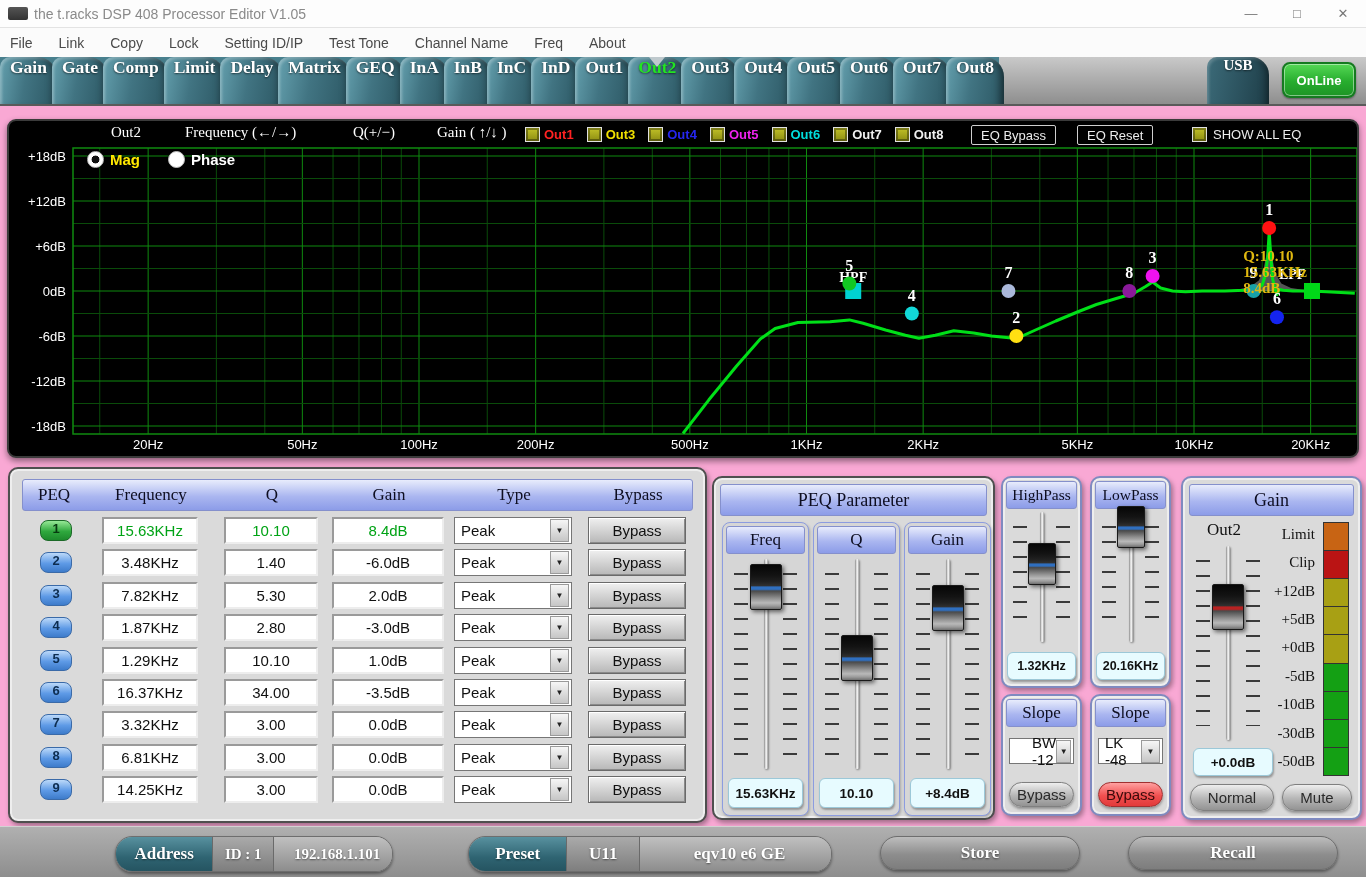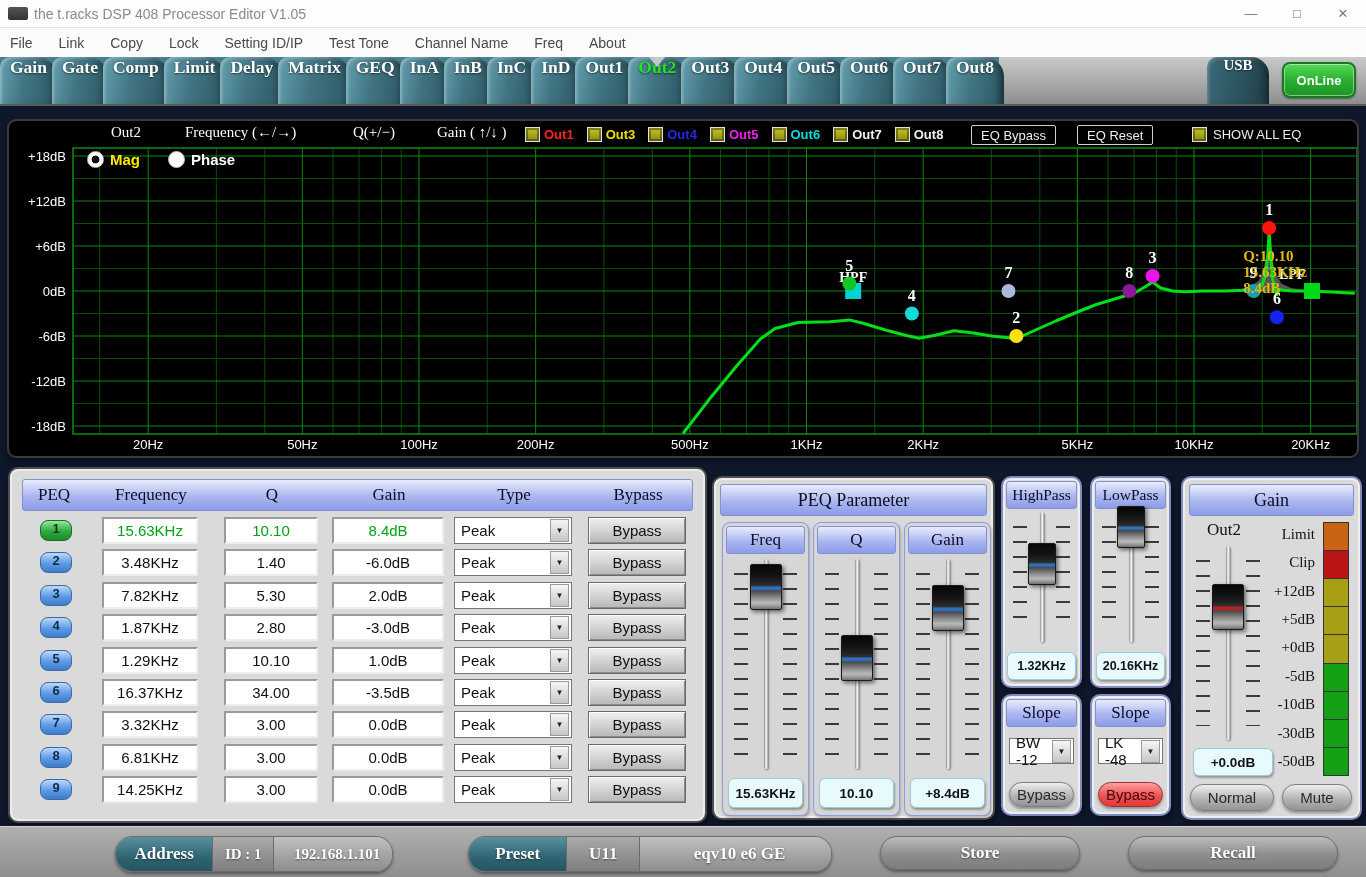--- a/index.html
+++ b/index.html
@@ -1,16 +1,16 @@
 <!DOCTYPE html>
 <html><head>
 <meta charset="utf-8">
 <style>
   html,body{margin:0;padding:0;background:#666;}
-  .app{position:relative;width:1366px;height:877px;overflow:hidden;background:#0f172a;
+  .app{position:relative;width:1366px;height:877px;overflow:hidden;background:#f9a8d4;
        font-family:"Liberation Sans",sans-serif;-webkit-font-smoothing:antialiased;}
   
   .titlebar{position:absolute;left:0;top:0;width:100%;height:27px;background:#fdfdfd;border-bottom:1px solid #e3e3e3;display:flex;align-items:center;}
   .app-icon{width:20px;height:13px;margin:0 6px 0 8px;background:linear-gradient(#555,#333);border-radius:2px;color:#ddd;font-size:6px;line-height:13px;text-align:center;overflow:hidden;}
   .title{font-size:14px;color:#8a8a8a;}
   .win-controls{margin-left:auto;display:flex;height:100%;}
   .win-controls span{width:46px;text-align:center;line-height:27px;color:#777;font-size:13px;}
   
   .menubar{position:absolute;left:0;top:28px;width:100%;height:29px;background:#fbfbfb;display:flex;align-items:center;gap:26px;padding-left:10px;box-sizing:border-box;}
   .menu-item{font-size:14px;color:#4a4a4a;}
@@ -469,21 +469,21 @@
     <div class="slider" style="left:9px;right:9px;top:32px;bottom:42px;">
       <div class="ticks l"></div>
       <div class="track"></div>
       <div class="ticks r"></div>
       <div class="fader" style="width: 26px; height: 40px; top: 40%;"></div>
     </div>
     <div class="valbox" style="left:4px;right:4px;bottom:6px;height:26px;font-size:12.5px">1.32KHz</div>
   </div>
   <div class="panel blue" style="left:1001px;top:694px;width:81px;height:122px;">
     <div class="strip" style="left:3px;right:3px;top:3px;height:26px;">Slope</div>
-    <div class="combo" style="position:absolute;left:6px;right:6px;top:42px;height:24px;">
+    <div class="combo" style="position:absolute;left:6px;right:6px;top:42px;height:24px;padding-left:16px;">
       <span class="txt">BW -12</span>
       <span class="arr">▼</span>
     </div>
     <button class="pill" style="left:6px;right:6px;bottom:7px;height:25px;">Bypass</button>
   </div>
 
   <div class="panel blue" style="left:1090px;top:476px;width:81px;height:212px;">
     <div class="strip" style="left:3px;right:3px;top:3px;height:26px;font-size:15.5px">LowPass</div>
     <div class="slider" style="left:9px;right:9px;top:32px;bottom:42px;">
       <div class="ticks l"></div>

